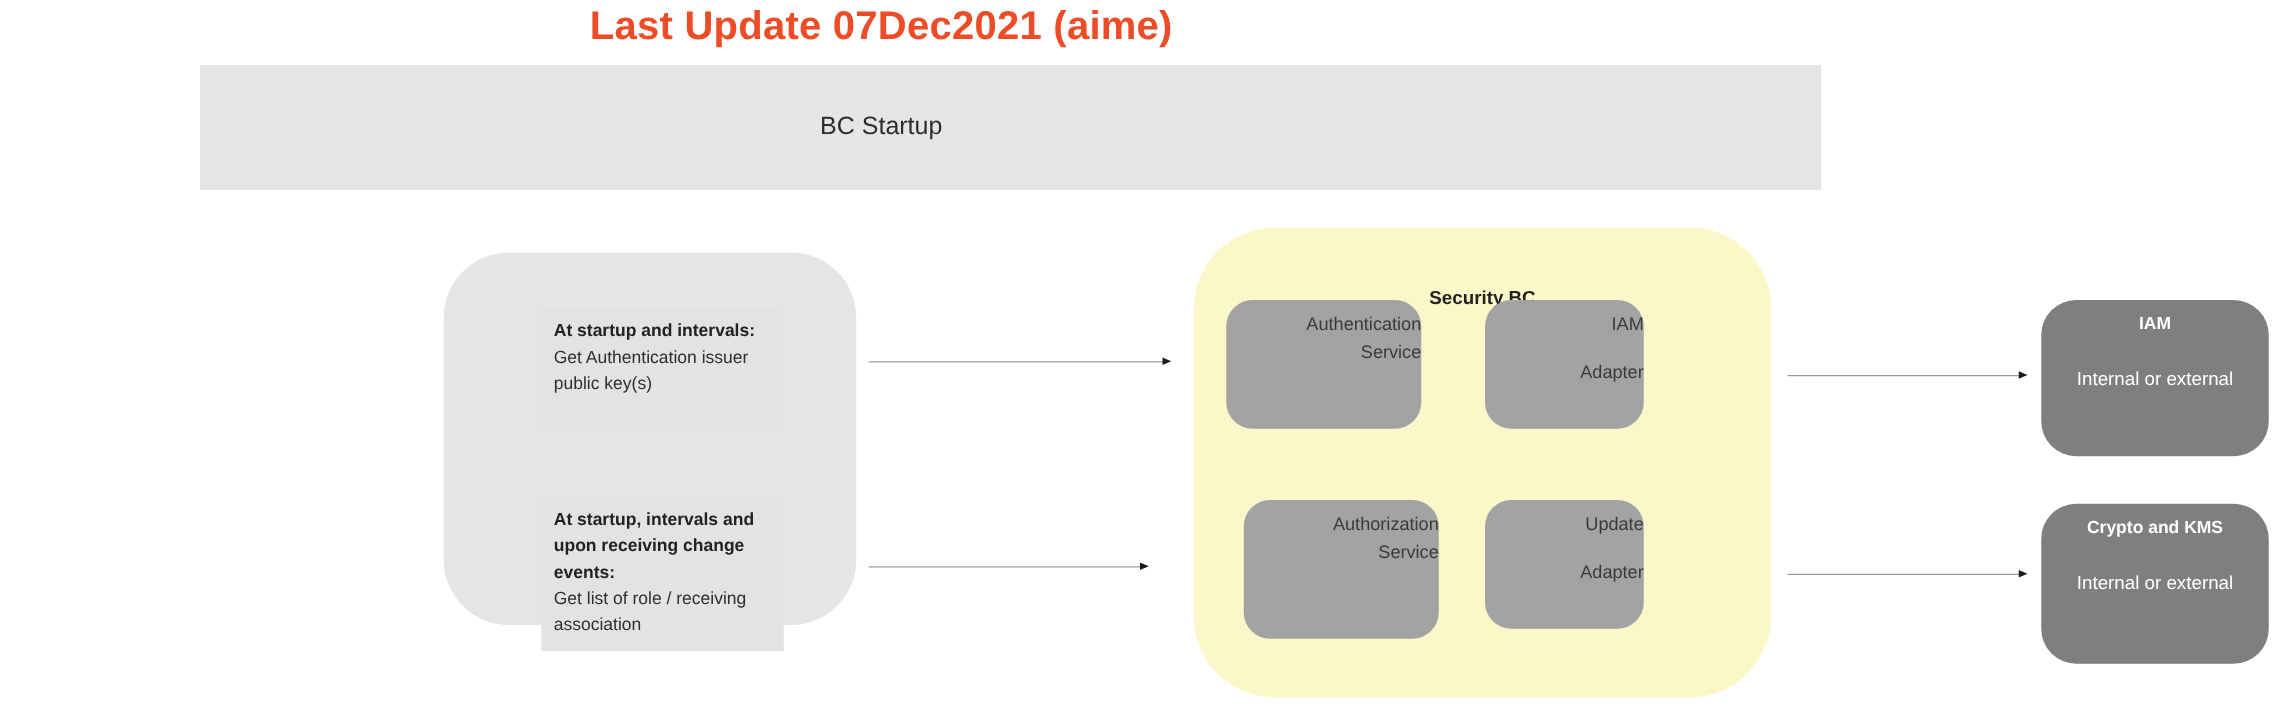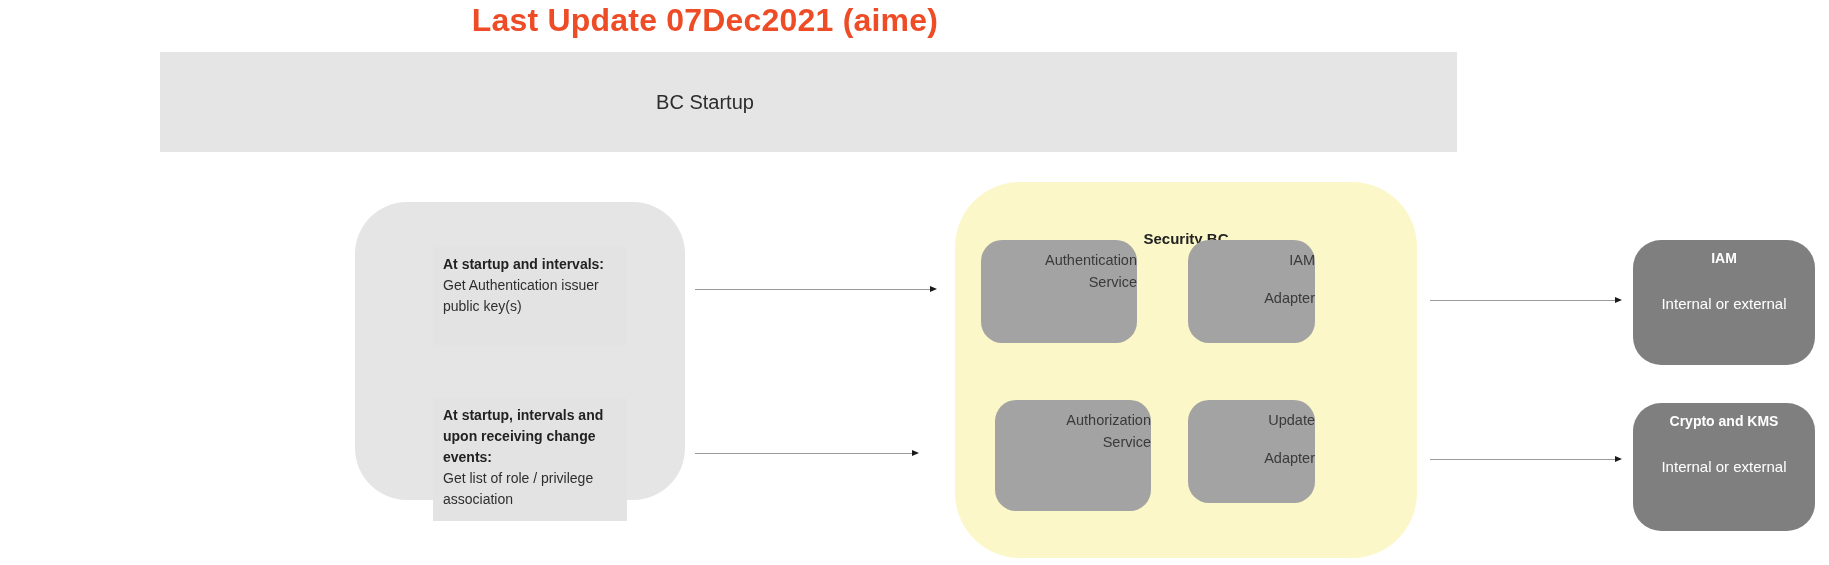--- a/index.html
+++ b/index.html
@@ -79,21 +79,21 @@
   </div>
 
   <div class="group each-bc">
     <div class="group-label">Each BC</div>
     <div class="note note-1">
       <b>At startup and intervals:</b>
       <span>Get Authentication issuer public key(s)</span>
     </div>
     <div class="note note-2">
       <b>At startup, intervals and upon receiving change events:</b>
-      <span>Get list of role / privilege association</span>
+      <span>Get list of role / receiving association</span>
     </div>
   </div>
 
   <div class="arrow arrow-1">
     <span class="head"></span>
   </div>
   <div class="arrow arrow-2">
     <span class="head"></span>
   </div>
 

